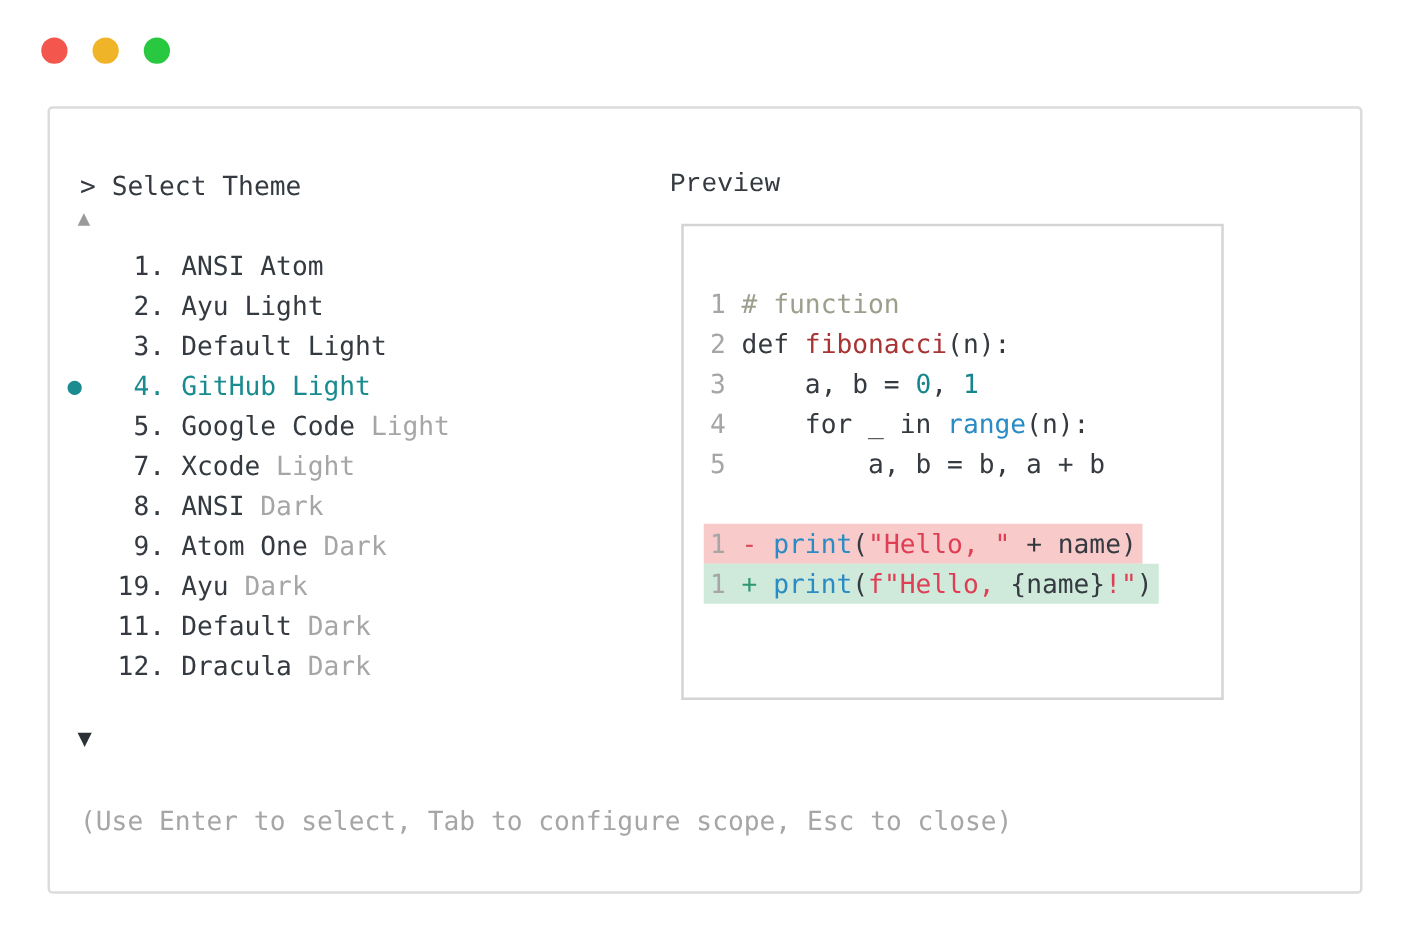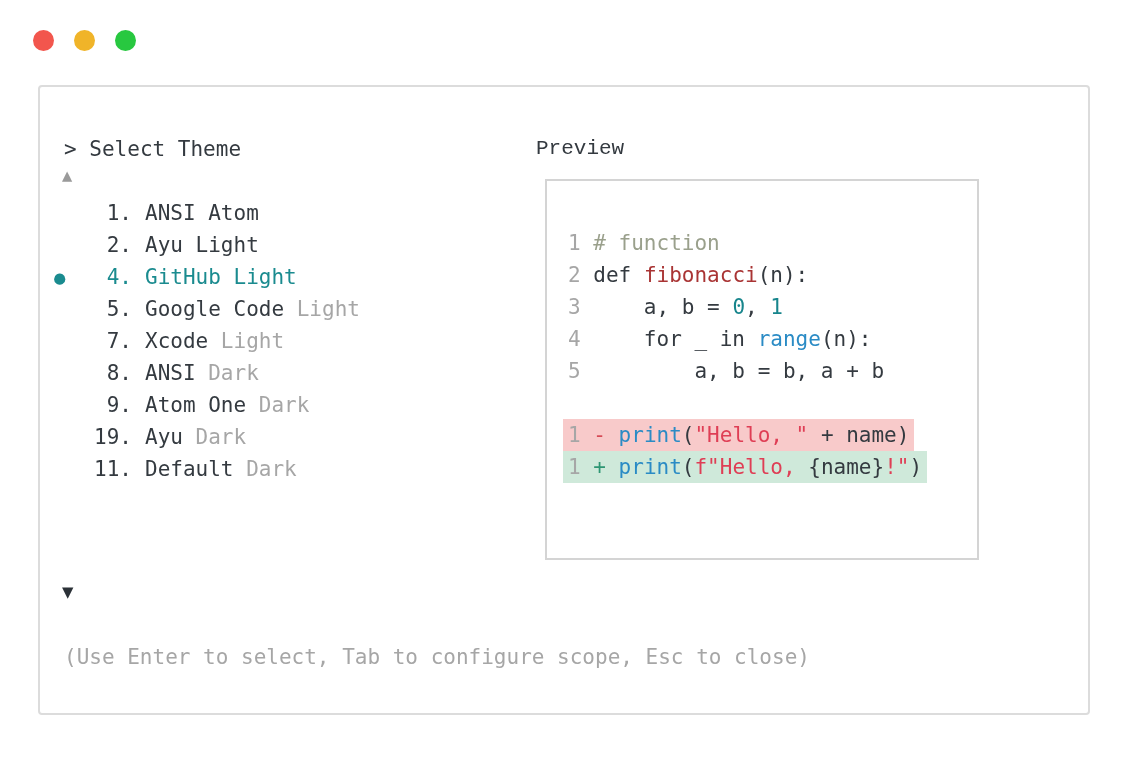--- a/index.html
+++ b/index.html
@@ -69,27 +69,29 @@
 
   <div class="prompt-row"><span class="prompt-symbol">&gt;</span><span> </span><span>Select Theme</span></div>
 
   <div class="preview-label">Preview</div>
 
   <div class="scroll-up">▲</div>
 
   <div class="theme-list">
       <div class="row"><span class="num">1.</span><span class="name">ANSI Atom</span></div>
       <div class="row"><span class="num">2.</span><span class="name">Ayu Light</span></div>
+      <div class="row"><span class="num">3.</span><span class="name">Default Light</span></div>
       <div class="row selected"><span class="marker">●</span><span class="num">4.</span><span class="name">GitHub Light</span></div>
       <div class="row"><span class="num">5.</span><span class="name">Google Code</span><span class="dim"> Light</span></div>
       <div class="row"><span class="num">7.</span><span class="name">Xcode</span><span class="dim"> Light</span></div>
       <div class="row"><span class="num">8.</span><span class="name">ANSI</span><span class="dim"> Dark</span></div>
       <div class="row"><span class="num">9.</span><span class="name">Atom One</span><span class="dim"> Dark</span></div>
       <div class="row"><span class="num">19.</span><span class="name">Ayu</span><span class="dim"> Dark</span></div>
       <div class="row"><span class="num">11.</span><span class="name">Default</span><span class="dim"> Dark</span></div>
+      <div class="row"><span class="num">12.</span><span class="name">Dracula</span><span class="dim"> Dark</span></div>
     </div>
 
   <div class="scroll-down">▼</div>
 
   <div class="hint">(Use Enter to select, Tab to configure scope, Esc to close)</div>
 
   <div class="preview-box">
     <div class="code">
         <div class="code-line"><span class="wrap"><span class="lineno">1 </span><span class="c-comment"># function</span></span></div>
         <div class="code-line"><span class="wrap"><span class="lineno">2 </span><span class="c-text">def </span><span class="c-function">fibonacci</span><span class="c-text">(n):</span></span></div>

